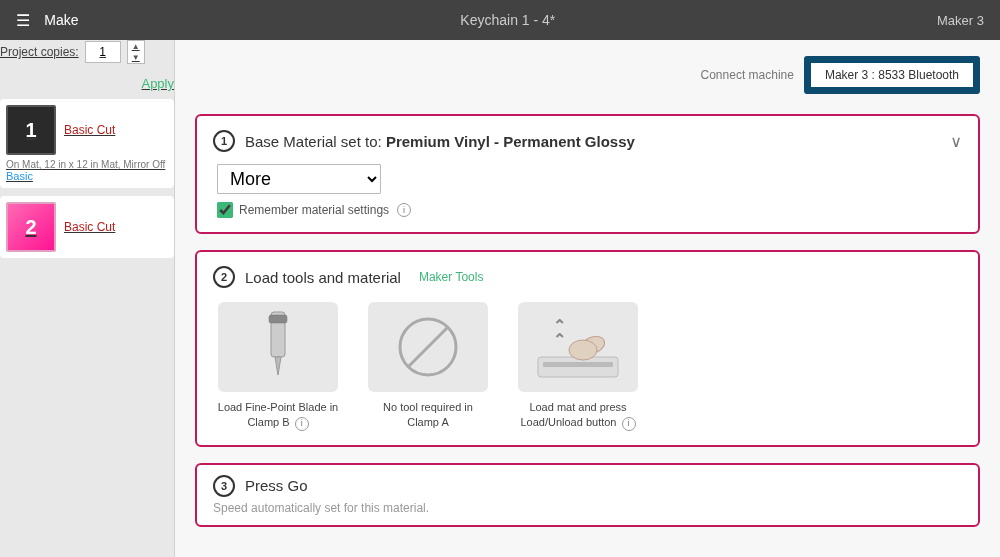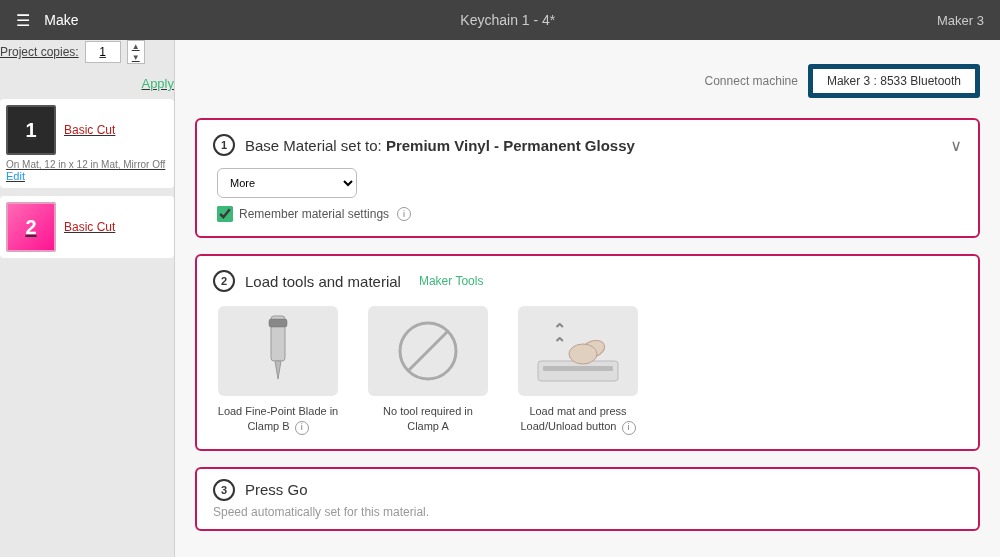--- a/index.html
+++ b/index.html
@@ -146,41 +146,41 @@
       font-size: 11px;
       cursor: pointer;
       text-decoration: none;
     }
 
     
     .content {
       flex: 1;
       background: #f7f7f7;
       overflow-y: auto;
-      padding: 24px 20px;
+      padding: 16px 20px;
       display: flex;
       flex-direction: column;
       gap: 16px;
     }
 
     
     .machine-bar {
       display: flex;
       align-items: center;
       justify-content: flex-end;
       gap: 10px;
       margin-bottom: 4px;
     }
     .connect-machine-label {
       font-size: 12px;
       color: #777;
     }
     .machine-btn {
       background: #fff;
-      border: 5px solid #0c4a6e;
+      border: 7px solid #0c4a6e;
       border-radius: 3px;
       padding: 5px 14px;
       font-size: 12px;
       cursor: pointer;
       color: #333;
     }
 
     
     .section-box {
       background: #fff;
@@ -232,26 +232,26 @@
     .pressure-section {
       margin-top: 12px;
       margin-left: 4px;
     }
     .pressure-label {
       font-size: 12px;
       color: #555;
       margin-bottom: 4px;
     }
     .pressure-select {
-      width: 140px;
+      width: 164px;
       height: 30px;
       border: 1px solid #bbb;
-      border-radius: 6px;
+      border-radius: 1px;
       padding: 0 8px;
-      font-size: 11px;
+      font-size: 18px;
       background: #fff;
       cursor: pointer;
       appearance: auto;
     }
     .remember-row {
       display: flex;
       align-items: center;
       gap: 6px;
       margin-top: 8px;
     }
@@ -356,21 +356,21 @@
     <button class="apply-btn">Apply</button>
 
     <div class="mat-card">
       <div class="mat-card-row">
         <div class="mat-thumbnail">
           <span>1</span>
         </div>
         <span class="mat-label">Basic Cut</span>
       </div>
       <div class="mat-info">On Mat, 12 in x 12 in Mat, Mirror Off</div>
-      <a class="mat-edit-link">Edit</a>
+      <a class="mat-edit-link">Basic</a>
     </div>
 
     <div class="mat-card">
       <div class="mat-card-row">
         <div class="mat-thumbnail mat-thumbnail-2">
           <span>2</span>
         </div>
         <span class="mat-label">Basic Cut</span>
       </div>
     </div>

